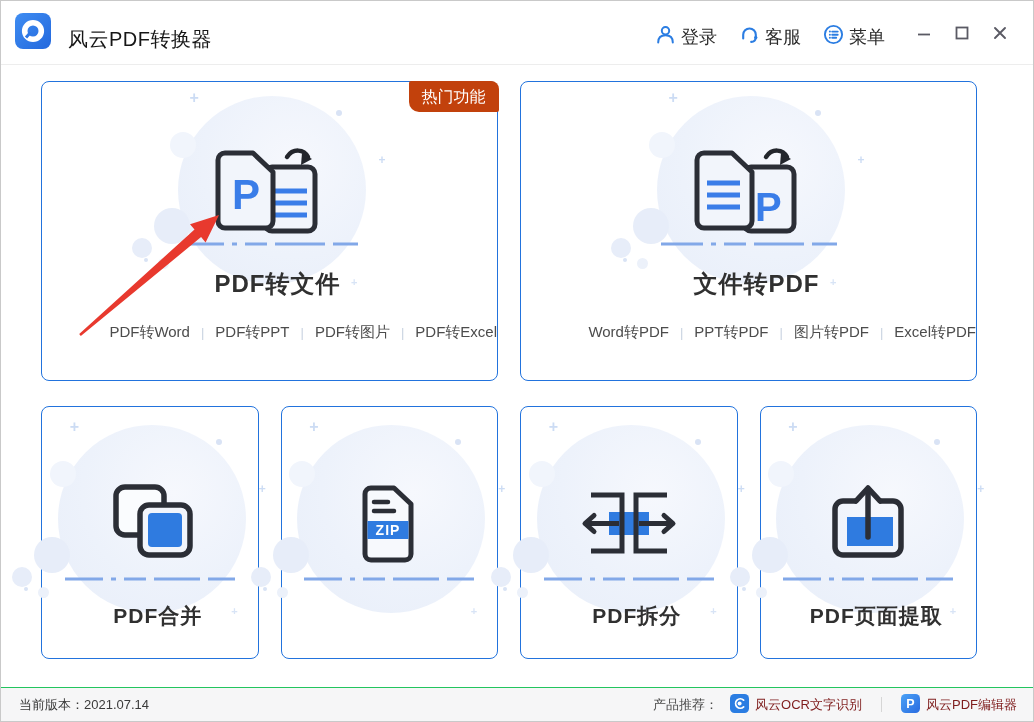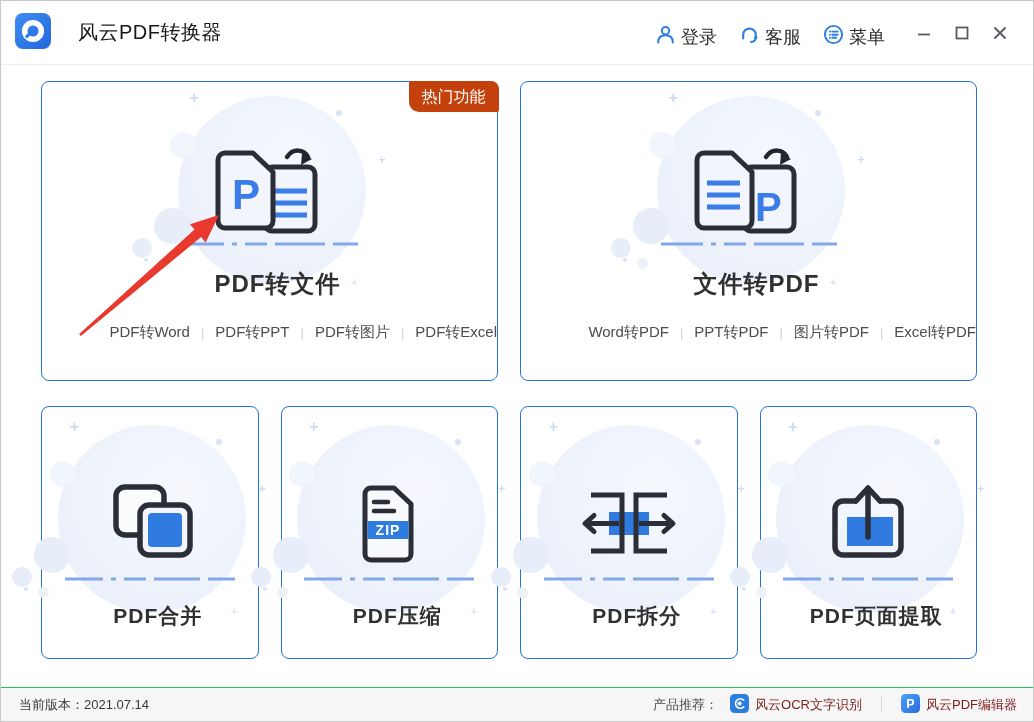--- a/index.html
+++ b/index.html
@@ -18,21 +18,21 @@
   }
 
   
   .titlebar {
     height:64px; flex:0 0 64px;
     display:flex; align-items:center;
     padding:0 18px 0 14px;
     border-bottom:1px solid #ededed;
     background:#fff;
   }
-  .tb-left { display:flex; align-items:center; gap:27px; }
+  .tb-left { display:flex; align-items:flex-end; gap:17px; }
   .app-title { font-size:20px; color:#161616; letter-spacing:0.5px; }
   .tb-right { margin-left:auto; display:flex; align-items:center; }
   .tb-item {
     display:flex; align-items:center; gap:5px;
     font-size:18px; color:#2b2b2b; cursor:pointer;
     margin-left:22px;
     margin-top:8px;
   }
   .win-controls { display:flex; align-items:center; margin-left:16px; }
   .win-btn {
@@ -333,21 +333,20 @@
           <path d="M20,8 h23 l17,16 v50 a6,6 0 0 1 -6,6 h-34 a6,6 0 0 1 -6,-6 v-60 a6,6 0 0 1 6,-6 z" fill="#f7f9fd" stroke="#2b2e36" stroke-width="5" stroke-linejoin="round"></path>
           <line x1="23" y1="22" x2="37" y2="22" stroke="#2b2e36" stroke-width="4.5" stroke-linecap="round"></line>
           <line x1="23" y1="31" x2="43" y2="31" stroke="#2b2e36" stroke-width="4.5" stroke-linecap="round"></line>
           <rect x="16.5" y="41" width="41" height="18" fill="#2f7be0"></rect>
           <text x="37" y="55" text-anchor="middle" font-size="14" font-weight="bold" letter-spacing="1" fill="#fff" font-family="'Liberation Sans',sans-serif">ZIP</text>
         </svg>
       </div>
       <svg class="dash" width="170" height="4" viewBox="0 0 170 4">
         <line x1="0" y1="2" x2="170" y2="2" stroke="#82a8e8" stroke-width="3" stroke-dasharray="38 8 5 8 22 8 46 8 36"></line>
       </svg>
-      <h2 class="card-title">PDF压缩</h2>
     </section>
 
     <section class="card sm">
       <div class="stage">
         <div class="blob"></div>
         <div class="tdot t1"></div>
           <div class="tdot t2"></div>
           <div class="tdot t3"></div>
           <div class="tdot t4"></div>
         <span class="spark s1">+</span>

